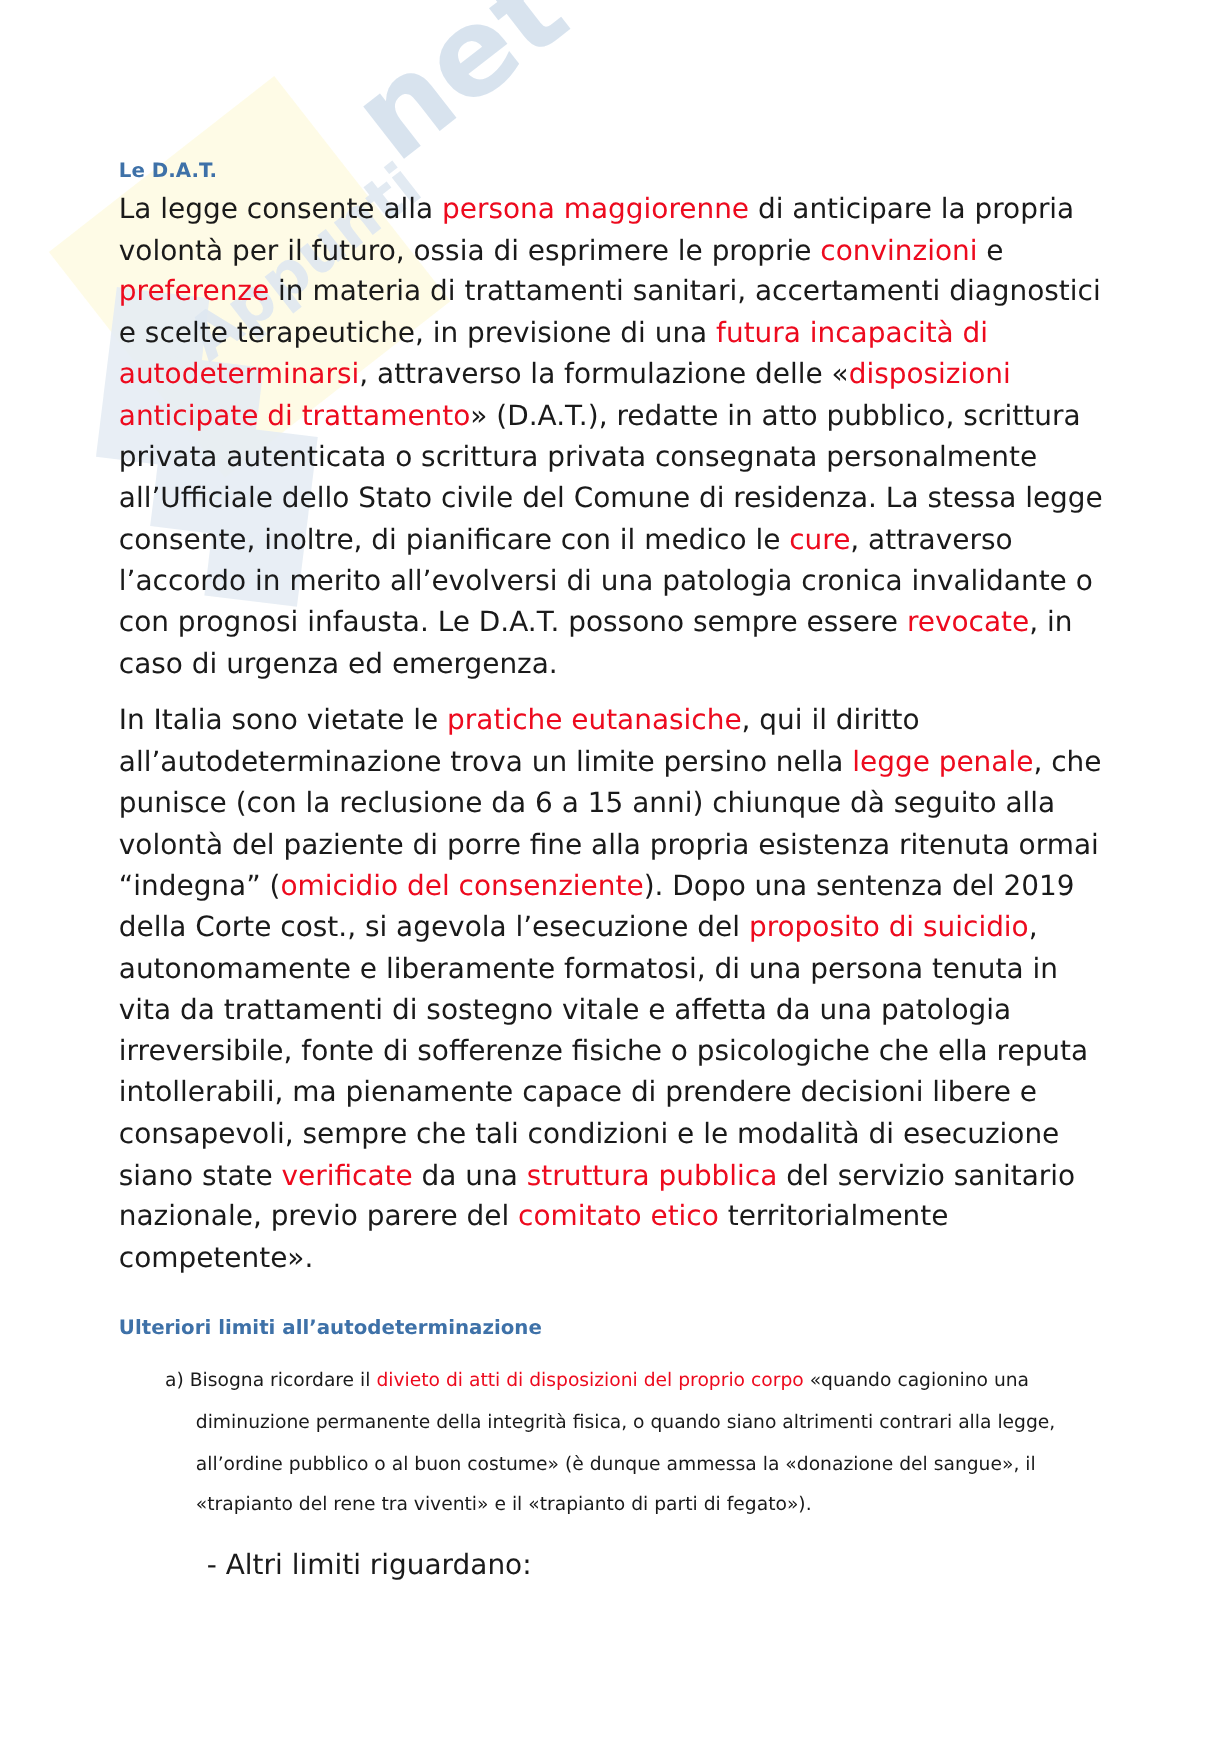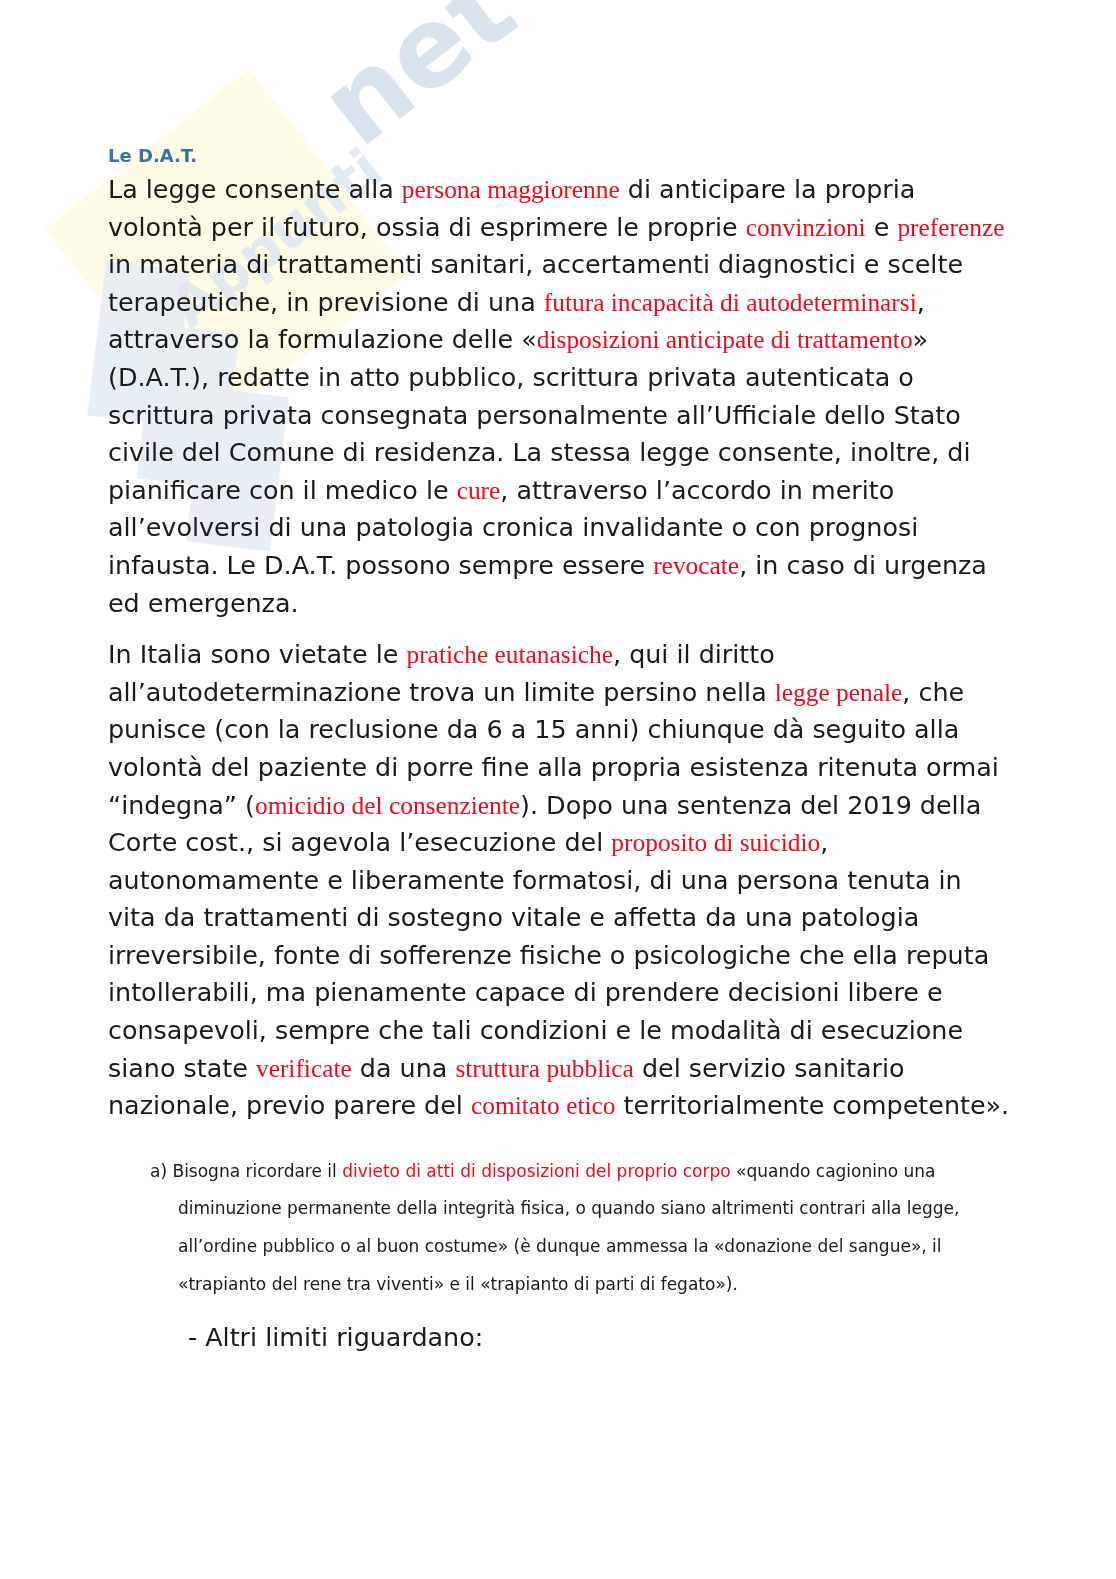--- a/index.html
+++ b/index.html
@@ -49,21 +49,21 @@
 
   .para {
     color: #1a1a1a;
     font-size: 25.4px;
     line-height: 37.6px;
     margin: 0;
     text-align: left;
     max-width: 902px;
   }
 
-  .para .r { color: #ed0a1e; font-family: Liberation Serif, serif; }
+  .para .r { color: #ed0a1e; }
 
   .list-item {
     color: #1a1a1a;
     font-size: 17px;
     line-height: 37.6px;
     margin: 0;
     padding-left: 70px;
     text-indent: -28px;
     max-width: 900px;
   }
@@ -108,20 +108,21 @@
 
   <div class="sec-gap"></div>
 
   <div>
     <p class="para"><span>In Italia sono vietate le </span><span class="r">pratiche eutanasiche</span><span>, qui il diritto all’autodeterminazione trova un limite persino nella </span><span class="r">legge penale</span><span>, che punisce (con la reclusione da 6 a 15 anni) chiunque dà seguito alla volontà del paziente di porre fine alla propria esistenza ritenuta ormai “indegna” (</span><span class="r">omicidio del consenziente</span><span>). Dopo una sentenza del 2019 della Corte cost., si agevola l’esecuzione del </span><span class="r">proposito di suicidio</span><span>, autonomamente e liberamente formatosi, di una persona tenuta in vita da trattamenti di sostegno vitale e affetta da una patologia irreversibile, fonte di sofferenze fisiche o psicologiche che ella reputa intollerabili, ma pienamente capace di prendere decisioni libere e consapevoli, sempre che tali condizioni e le modalità di esecuzione siano state </span><span class="r">verificate</span><span> da una </span><span class="r">struttura pubblica</span><span> del servizio sanitario nazionale, previo parere del </span><span class="r">comitato etico</span><span> territorialmente competente».</span></p>
   </div>
 
   <div class="sec-gap"></div>
 
   <div>
+    <h2 class="heading">Ulteriori limiti all’autodeterminazione</h2>
   </div>
 
   <div class="sec-gap"></div>
 
   <div>
     <p class="list-item">
       <span>a)</span><span><span> Bisogna ricordare il </span><span class="r">divieto di atti di disposizioni del proprio corpo</span><span> «quando cagionino una diminuzione permanente della integrità fisica, o quando siano altrimenti contrari alla legge, all’ordine pubblico o al buon costume» (è dunque ammessa la «donazione del sangue», il «trapianto del rene tra viventi» e il «trapianto di parti di fegato»).</span></span>
     </p>
     <p class="sub-line">- Altri limiti riguardano:</p>
   </div>

